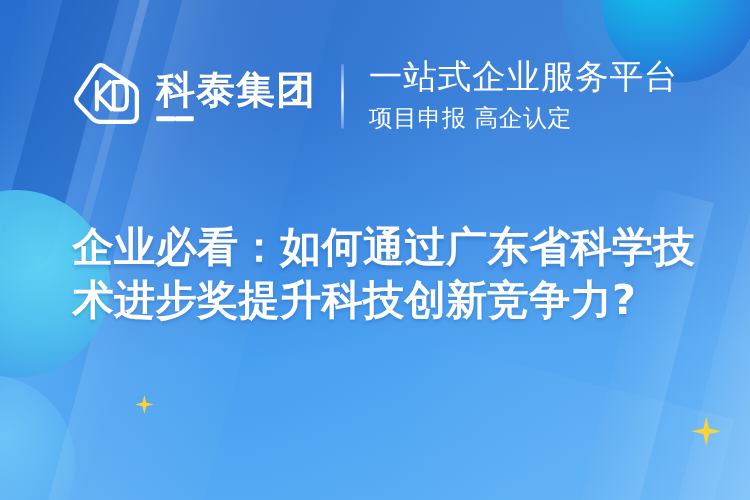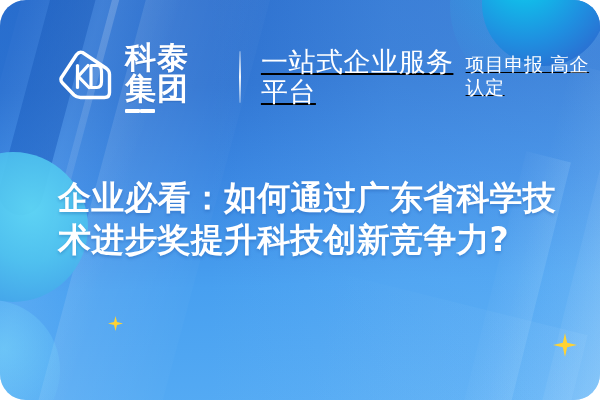--- a/index.html
+++ b/index.html
@@ -4,21 +4,20 @@
 <title>Banner</title>
 <style>
   html,body{margin:0;padding:0;}
   body{
     width:600px;height:400px;overflow:hidden;
     font-family:"DejaVu Sans","Liberation Sans",sans-serif;
   }
   #banner{
     position:relative;width:600px;height:400px;overflow:hidden;
     background:linear-gradient(178deg,#2c6fce 0%,#2f74d2 22%,#3a87e2 45%,#48a0f0 70%,#55abf4 100%);
-    border-radius:26px;
   }
 
   
   .bg-layer{position:absolute;inset:0;overflow:hidden;pointer-events:none;}
 
   
   .diag-wash{
     position:absolute;left:-220px;top:-40px;width:1100px;height:640px;
     background:linear-gradient(100deg,rgba(255,255,255,0) 0%,rgba(255,255,255,0) 40%,rgba(120,190,250,.20) 55%,rgba(140,205,255,.30) 100%);
     transform:rotate(-10deg);
@@ -119,21 +118,21 @@
   .dash{width:15px;height:4px;background:#fff;border-radius:1px;}
   .logo-en{
     color:#ffffff;font-size:18px;font-weight:bold;letter-spacing:4.5px;
     margin:0 5px;line-height:1;
   }
   .divider{
     width:2px;height:52px;margin:0 20px 0 20px;
     background:linear-gradient(180deg,rgba(255,255,255,.25),rgba(255,255,255,.95),rgba(255,255,255,.25));
     border-radius:1px;flex:0 0 auto;
   }
-  .tagline{display:flex;flex-direction:row;text-decoration:underline;}
+  .tagline{display:flex;flex-direction:column;}
   .tag-main{
     color:#ffffff;font-size:27px;line-height:1.12;letter-spacing:.5px;font-weight:400;
   }
   .tag-sub{
     color:#ffffff;font-size:19px;line-height:1.2;margin-top:6px;letter-spacing:.5px;font-weight:400;
   }
 
   
   .headline{
     position:absolute;left:58px;top:154px;width:500px;

